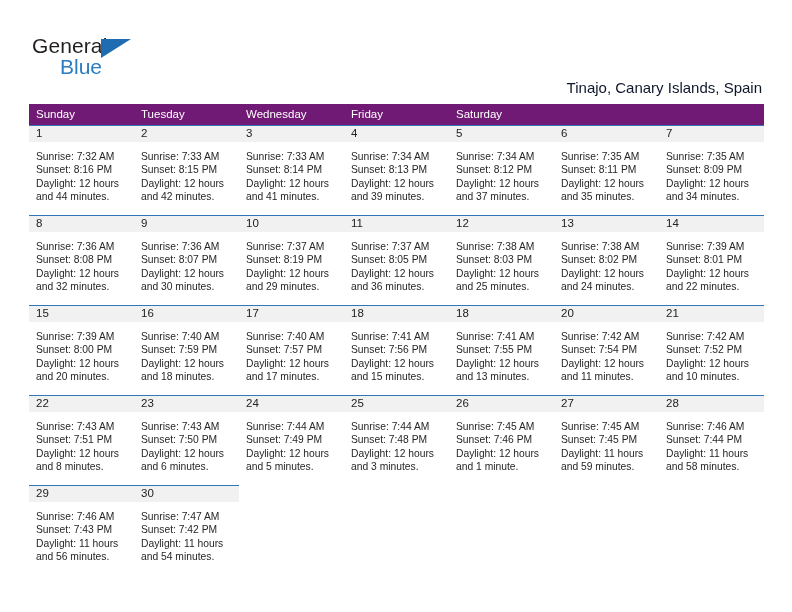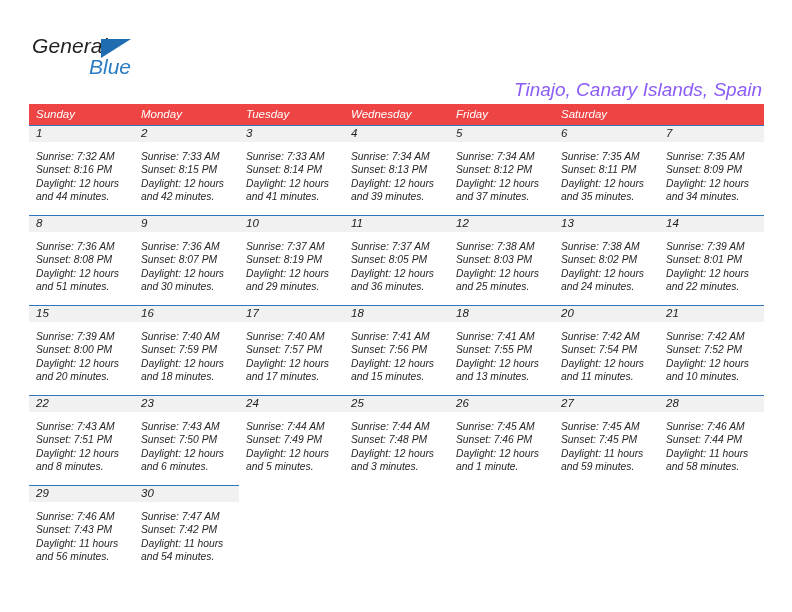--- a/index.html
+++ b/index.html
@@ -12,21 +12,20 @@
     height: 612px;
     font-family: "Liberation Sans", sans-serif;
     color: #000000;
     overflow: hidden;
   }
   .page {
     position: relative;
     width: 792px;
     height: 612px;
     box-sizing: border-box;
-    font-style: italic;
   }
 
   
   .top {
     position: absolute;
     left: 0;
     top: 0;
     width: 792px;
     height: 98px;
   }
@@ -55,53 +54,52 @@
     border-left: 30px solid #1f6cb0;
     border-bottom: 19px solid transparent;
   }
   .logo-blue {
     position: absolute;
     left: 28px;
     top: 21px;
     font-size: 21px;
     color: #2b7cc3;
     font-family: "Liberation Sans", sans-serif;
-    margin-left: 29px;
   }
 
   .title {
     position: absolute;
     right: 30px;
     top: 33px;
     font-size: 27px;
     font-weight: normal;
     color: #1a1a1a;
     text-align: right;
     white-space: nowrap;
   }
   .subtitle {
     position: absolute;
     right: 30px;
     top: 79px;
-    font-size: 19px;
-    color: #8b5cf6;
+    font-size: 15px;
+    color: #0f172a;
     text-align: left;
     white-space: nowrap;
   }
 
   
   .cal {
     position: absolute;
     left: 29px;
     top: 104px;
     width: 735px;
   }
   .cal-head {
     display: flex;
-    background: #ef4444;
+    background: #701a75;
     height: 21px;
   }
   .cal-head .hcell {
     flex: 0 0 105px;
     width: 105px;
     box-sizing: border-box;
     padding-left: 7px;
     color: #ffffff;
     font-size: 11.5px;
     line-height: 21px;
@@ -165,21 +163,20 @@
       <span class="logo-general">General</span>
       <span class="logo-tri"></span>
       <span class="logo-blue">Blue</span>
     </div>
     <div class="subtitle">Tinajo, Canary Islands, Spain</div>
   </div>
 
   <div class="cal">
     <div class="cal-head">
       <div class="hcell">Sunday</div>
-      <div class="hcell">Monday</div>
       <div class="hcell">Tuesday</div>
       <div class="hcell">Wednesday</div>
       <div class="hcell">Friday</div>
       <div class="hcell">Saturday</div>
     </div>
     <div id="weeks-host">
         <div class="week">
           <div class="band" style="width: 735px;"></div>
           <div class="cells">
             <div class="cell">
@@ -249,21 +246,21 @@
         </div>
         <div class="week">
           <div class="band" style="width: 735px;"></div>
           <div class="cells">
             <div class="cell">
               <div class="daynum">8</div>
               <div class="lines">
                 <div>Sunrise: 7:36 AM</div>
                 <div>Sunset: 8:08 PM</div>
                 <div>Daylight: 12 hours</div>
-                <div>and 51 minutes.</div>
+                <div>and 32 minutes.</div>
               </div>
             </div>
             <div class="cell">
               <div class="daynum">9</div>
               <div class="lines">
                 <div>Sunrise: 7:36 AM</div>
                 <div>Sunset: 8:07 PM</div>
                 <div>Daylight: 12 hours</div>
                 <div>and 30 minutes.</div>
               </div>

